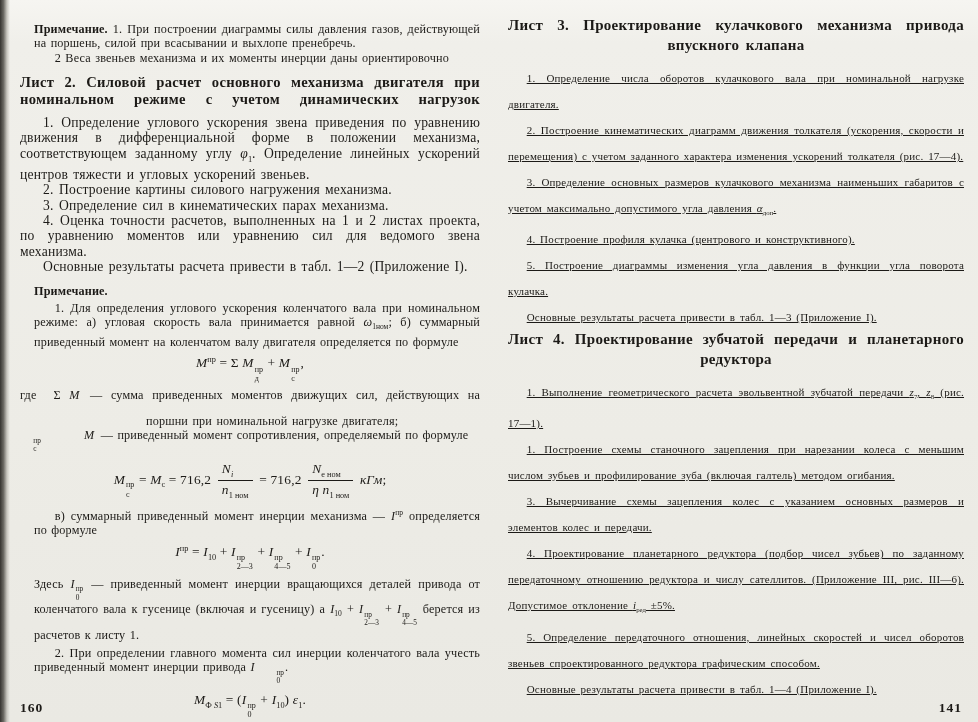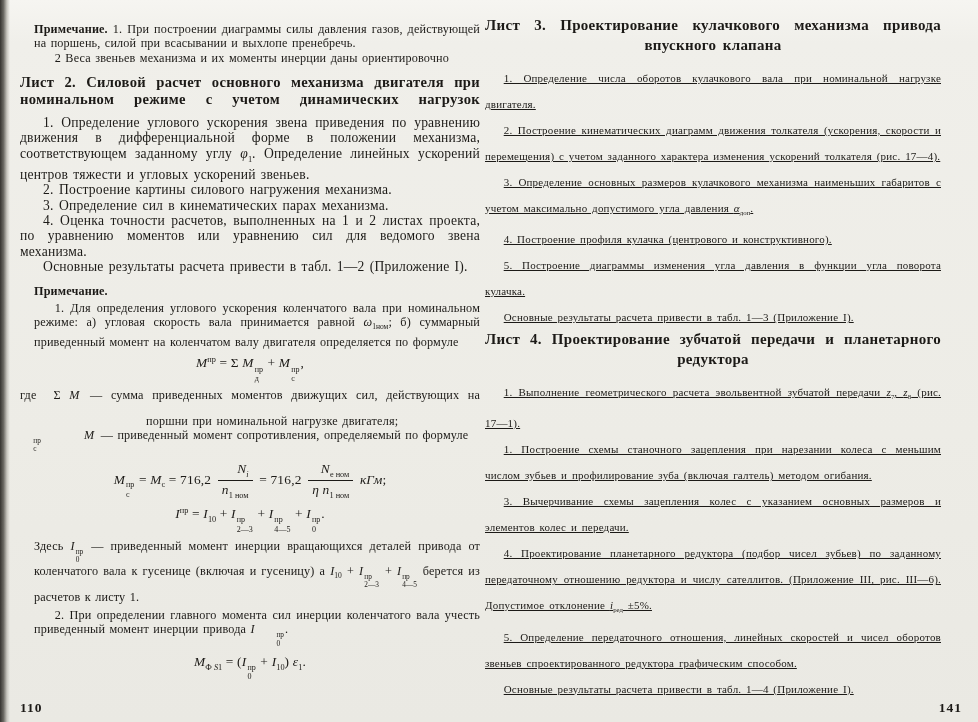--- a/index.html
+++ b/index.html
@@ -13,21 +13,21 @@
     position:relative;width:978px;height:722px;
     background:linear-gradient(180deg,#f6f5f1 0%,#f0efea 6%,#edece6 60%,#eae9e3 100%);
     overflow:hidden;
   }
   .binding{
     position:absolute;left:0;top:0;width:10px;height:722px;
     background:linear-gradient(90deg,#35332f 0%,#6b6963 35%,#c9c7c0 70%,rgba(237,236,230,0) 100%);
   }
   .page{position:absolute;top:0;}
   .page-left{left:20px;top:22px;width:460px;}
-  .page-right{left:485px;top:16px;width:456px;}
+  .page-right{left:508px;top:16px;width:456px;}
 
   p{margin:0;}
   .body-text{
     font-size:13.6px;line-height:15.4px;text-align:justify;
     letter-spacing:.2px;word-spacing:1.6px;
   }
   .page-right .body-text{font-size:11px;line-height:26px;word-spacing:1.8px;text-decoration:underline;}
   .ind{text-indent:1.7em;}
   .small-text{
     font-size:12.2px;line-height:14.3px;text-align:justify;
@@ -52,21 +52,21 @@
     margin:6px 0 5px;letter-spacing:.2px;
   }
   .formula-tall{margin:7px 0 6px;}
   sub,sup{font-size:.62em;letter-spacing:0;}
   .ss{
     display:inline-flex;flex-direction:column;vertical-align:-0.5em;
     font-size:.6em;line-height:1.15;text-align:left;margin:0 1px;letter-spacing:0;
   }
   .ss span{display:block;}
   .frac{
-    display:inline-block;vertical-align:middle;text-align:right;
+    display:inline-block;vertical-align:middle;text-align:left;
     margin:0 3px;line-height:1.15;
   }
   .frac .num{display:block;border-bottom:1px solid #1c1a17;padding:0 4px 1px;}
   .frac .den{display:block;padding:1px 4px 0;}
   .hang-where{padding-left:126px;text-indent:-126px;}
   .hang-sym{padding-left:126px;text-indent:-62px;}
   .pagenum{
     position:absolute;bottom:6px;font-weight:bold;font-size:13.5px;letter-spacing:1px;
   }
   .pagenum-left{left:20px;}
@@ -109,20 +109,21 @@
     <p class="small-text note-inset hang-sym"><i>M</i><span class="ss">
           <span>пр</span>
           <span>с</span>
         </span> — приведенный момент сопротивления, определяемый по формуле</p>
 
     <div class="formula formula-tall"><i>M</i><span class="ss">
           <span>пр</span>
           <span>с</span>
         </span> = <i>M</i><sub>с</sub> = 716,2 <span class="frac"><span class="num"><i>N<sub>i</sub></i></span><span class="den"><i>n</i><sub>1 ном</sub></span></span> = 716,2 <span class="frac"><span class="num"><i>N</i><sub>е ном</sub></span><span class="den"><i>η</i> <i>n</i><sub>1 ном</sub></span></span> <i>кГм</i>;</div>
 
+    <p class="small-text note-inset ind">в) суммарный приведенный момент инерции механизма — <i>I</i><sup>пр</sup> определяется по формуле</p>
 
     <div class="formula"><i>I</i><sup>пр</sup> = <i>I</i><sub>10</sub> + <i>I</i><span class="ss">
           <span>пр</span>
           <span>2—3</span>
         </span> + <i>I</i><span class="ss">
           <span>пр</span>
           <span>4—5</span>
         </span> + <i>I</i><span class="ss">
           <span>пр</span>
           <span>0</span>
@@ -162,15 +163,15 @@
     <h2 class="heading heading-l4">Лист 4. Проектирование зубчатой передачи и планетарного редуктора</h2>
 
     <p class="body-text ind">1. Выполнение геометрического расчета эвольвентной зубчатой передачи <i>z</i><sub>7</sub>, <i>z</i><sub>8</sub> (рис. 17—1).</p>
     <p class="body-text ind">1. Построение схемы станочного зацепления при нарезании колеса с меньшим числом зубьев и профилирование зуба (включая галтель) методом огибания.</p>
     <p class="body-text ind">3. Вычерчивание схемы зацепления колес с указанием основных размеров и элементов колес и передачи.</p>
     <p class="body-text ind">4. Проектирование планетарного редуктора (подбор чисел зубьев) по заданному передаточному отношению редуктора и числу сателлитов. (Приложение III, рис. III—6). Допустимое отклонение <i>i</i><sub>ред</sub> ±5%.</p>
     <p class="body-text ind">5. Определение передаточного отношения, линейных скоростей и чисел оборотов звеньев спроектированного редуктора графическим способом.</p>
     <p class="body-text ind">Основные результаты расчета привести в табл. 1—4 (Приложение I).</p>
   </div>
 
-  <div class="pagenum pagenum-left">110</div>
+  <div class="pagenum pagenum-left">160</div>
   <div class="pagenum pagenum-right">141</div>
 </div>
 
 </body></html>

